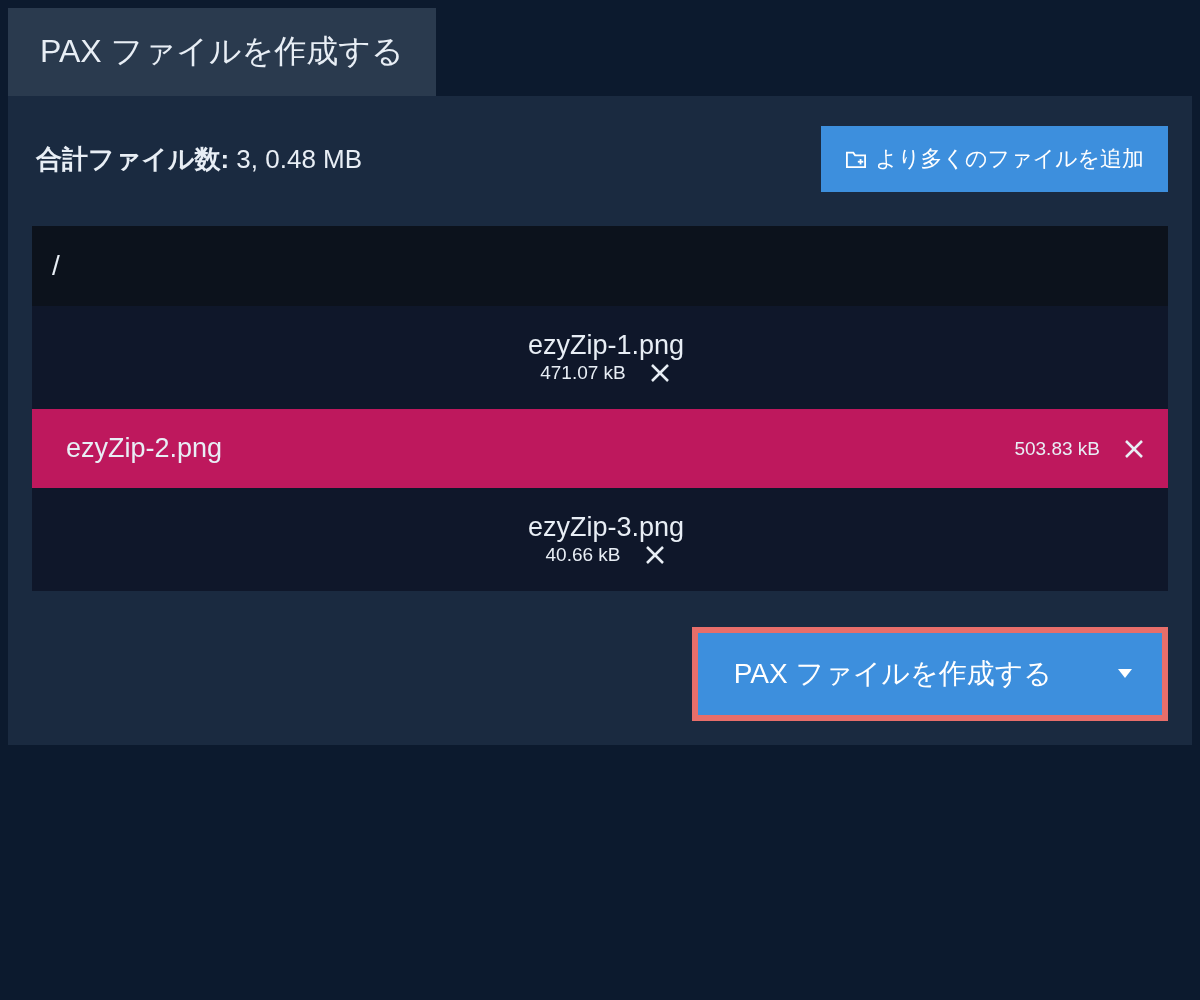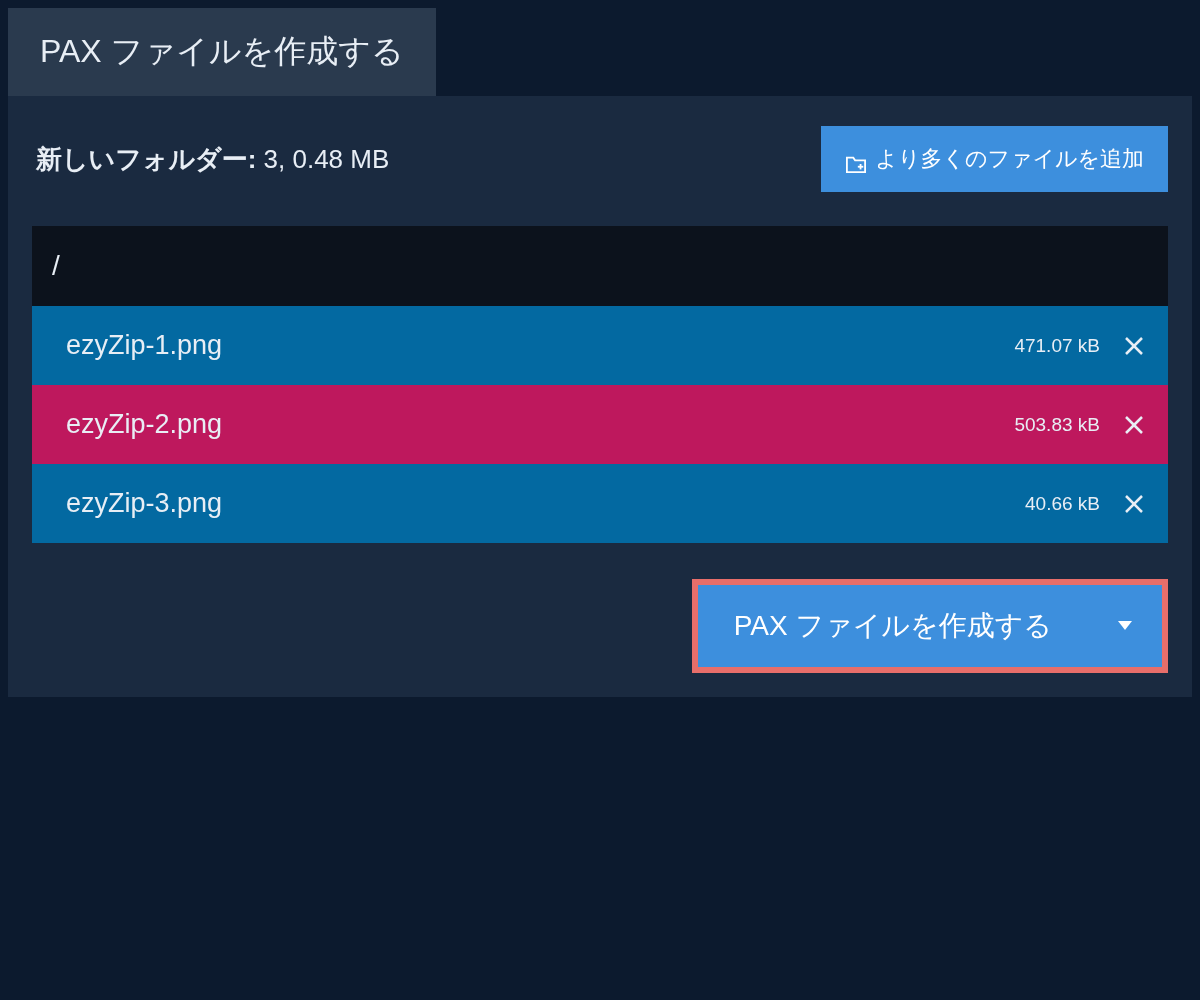--- a/index.html
+++ b/index.html
@@ -18,29 +18,29 @@
       padding: 22px 32px;
       font-size: 32px;
       font-weight: 400;
       color: #e8eef5;
     }
     .panel { background: #1a2a40; padding: 30px 24px 24px 24px; }
     .top-bar { display: flex; align-items: center; justify-content: space-between; margin-bottom: 34px; }
     .file-count { font-size: 26px; font-weight: 400; color: #e8eef5; padding-left: 4px; }
     .file-count .bold { font-weight: 700; }
     .top-buttons { display: flex; gap: 10px; }
-    .btn { display: inline-flex; align-items: flex-end; justify-content: center; gap: 8px; border: none; cursor: pointer; font-size: 22px; padding: 18px 24px; color: #fff; white-space: nowrap; }
+    .btn { display: inline-flex; align-items: center; justify-content: center; gap: 8px; border: none; cursor: pointer; font-size: 22px; padding: 18px 24px; color: #fff; white-space: nowrap; }
     .btn-blue { background: #3d8fdd; }
     .btn-gray { background: #54606f; }
     .btn-gray-dark { background: #3e4b5d; font-size: 28px; padding: 24px 48px; }
     .icon { display: inline-flex; }
     .file-table { width: 100%; }
     .path-row { background: #0c121c; padding: 24px 20px; font-size: 28px; color: #e8eef5; }
     .file-row { display: flex; align-items: center; justify-content: space-between; padding: 24px 22px 24px 34px; font-size: 27px; }
-    .file-row.even { background: #0369a1; }
+    .file-row.even { background: #0f172a; flex-direction: column; }
     .file-row.odd { background: #be185d; }
     .file-right { display: flex; align-items: center; gap: 22px; }
     .file-size { font-size: 19px; color: #e8eef5; }
     .delete-icon { cursor: pointer; display: inline-flex; }
     .bottom-bar { display: flex; justify-content: flex-end; gap: 22px; margin-top: 36px; align-items: stretch; }
     .highlighted-button {
       border: 6px solid #e86e6a;
       background: #3d8fdd;
       display: flex;
       align-items: stretch;
@@ -51,21 +51,21 @@
 </head>
 <body>
 
 <div class="outer">
   <div class="tab-header">PAX ファイルを作成する</div>
 
   <div class="panel">
 
     <div class="top-bar">
       <div class="file-count">
-        <span class="bold">新しいフォルダー:</span>
+        <span class="bold">合計ファイル数:</span>
         <span>3, 0.48 MB</span>
       </div>
 
       <div class="top-buttons">
         <button class="btn btn-blue">
           <span class="icon">
             <svg width="22" height="20" viewBox="0 0 24 22" fill="none" stroke="#fff" stroke-width="2">
               <path d="M2 4 L9 4 L11 7 L22 7 L22 20 L2 20 Z"></path>
               <line x1="17" y1="11" x2="17" y2="17"></line>
               <line x1="14" y1="14" x2="20" y2="14"></line>

